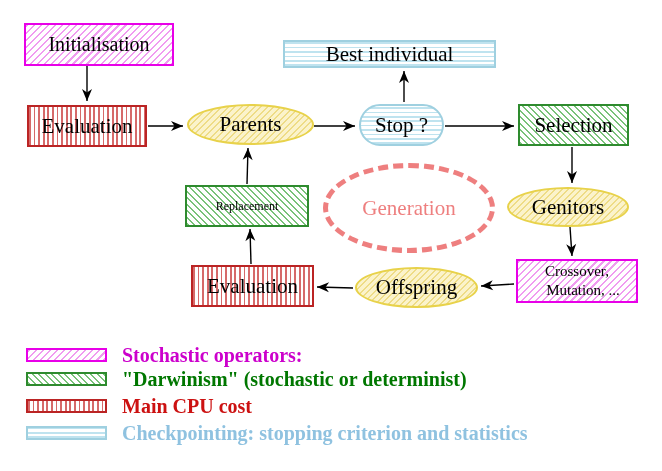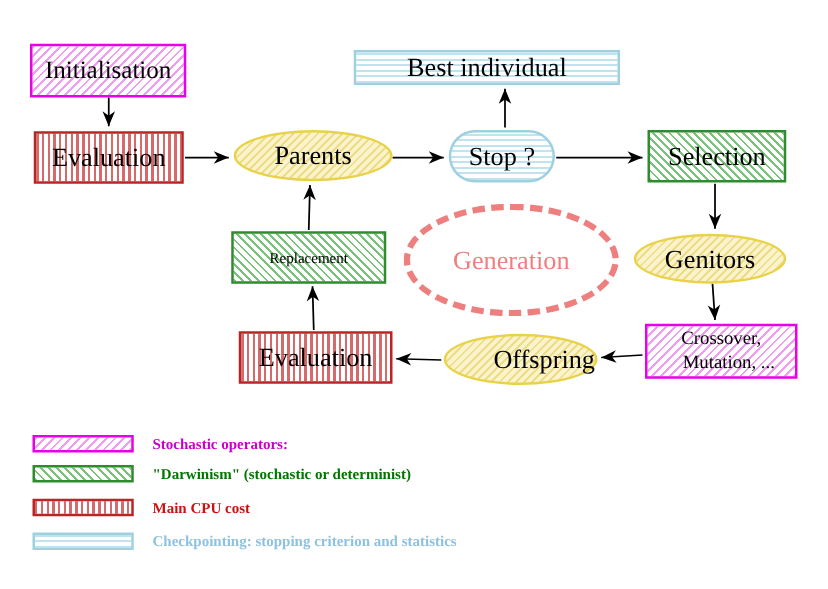--- a/index.html
+++ b/index.html
@@ -27,21 +27,21 @@
     background-image: repeating-linear-gradient(135deg, #eedc86 0 1.6px, transparent 1.6px 4.6px); }
   .ellipse-dashed { border: 5px dashed #ee7f7f; border-radius: 50%;
     color: #ee7f7f; background: transparent; }
   .rounded { border-radius: 21px; }
 
   .multiline { white-space: normal; line-height: 1.25; }
   .multiline .l2 { text-indent: 12px; }
 
   .legend-row { position: absolute; display: flex; align-items: center; height: 16px; }
   .swatch { width: 81px; height: 14px; flex: 0 0 81px; }
-  .legend-text { margin-left: 15px; font-weight: bold; font-size: 12px; white-space: nowrap; }
+  .legend-text { margin-left: 15px; font-weight: bold; font-size: 20px; white-space: nowrap; }
   .legend-text2 { margin-left: 12px; font-weight: bold; font-size: 16px; white-space: nowrap; }
 </style>
 </head>
 <body>
 
 <div class="canvas">
 
   <svg class="arrows" width="662" height="471" viewBox="0 0 662 471">
     <defs>
       <marker id="ah" markerUnits="userSpaceOnUse" markerWidth="14" markerHeight="12" viewBox="0 0 14 12" refX="13" refY="6" orient="auto">
@@ -56,21 +56,21 @@
       <line x1="445" y1="126" x2="514" y2="126" marker-end="url(#ah)"></line>
       <line x1="572" y1="147" x2="572" y2="183" marker-end="url(#ah)"></line>
       <line x1="570" y1="227" x2="572" y2="256" marker-end="url(#ah)"></line>
       <line x1="514" y1="284" x2="481" y2="286" marker-end="url(#ah)"></line>
       <line x1="353" y1="288" x2="317" y2="287" marker-end="url(#ah)"></line>
       <line x1="251" y1="264" x2="250" y2="229" marker-end="url(#ah)"></line>
       <line x1="247" y1="184" x2="248" y2="148" marker-end="url(#ah)"></line>
     </g>
   </svg>
 
-  <div class="node hatch-magenta" style="left:24px; top:23px; width:125px; height:43px; font-size:20px;margin-top:12px;">
+  <div class="node hatch-magenta" style="left:24px; top:23px; width:150px; height:43px; font-size:20px;">
     <span>Initialisation</span>
   </div>
 
   <div class="node stripes-red" style="left:27px; top:105px; width:120px; height:42px; font-size:21px;">
     <span>Evaluation</span>
   </div>
 
   <div class="node ellipse-yellow" style="left:187px; top:104px; width:127px; height:41px; font-size:21px;">
     <span>Parents</span>
   </div>
@@ -91,21 +91,21 @@
     <span>Genitors</span>
   </div>
 
   <div class="node hatch-magenta multiline" style="left:516px; top:259px; width:122px; height:44px; font-size:15px;">
     <div>
       <div class="l1">Crossover,</div>
       <div class="l2">Mutation, ...</div>
     </div>
   </div>
 
-  <div class="node ellipse-yellow" style="left:355px; top:267px; width:123px; height:41px; font-size:21px;justify-content:flex-end;">
+  <div class="node ellipse-yellow" style="left:355px; top:267px; width:123px; height:41px; font-size:21px;">
     <span>Offspring</span>
   </div>
 
   <div class="node stripes-red" style="left:191px; top:265px; width:123px; height:42px; font-size:21px;">
     <span>Evaluation</span>
   </div>
 
   <div class="node hatch-green" style="left:185px; top:185px; width:124px; height:42px; font-size:12px;">
     <span>Replacement</span>
   </div>

